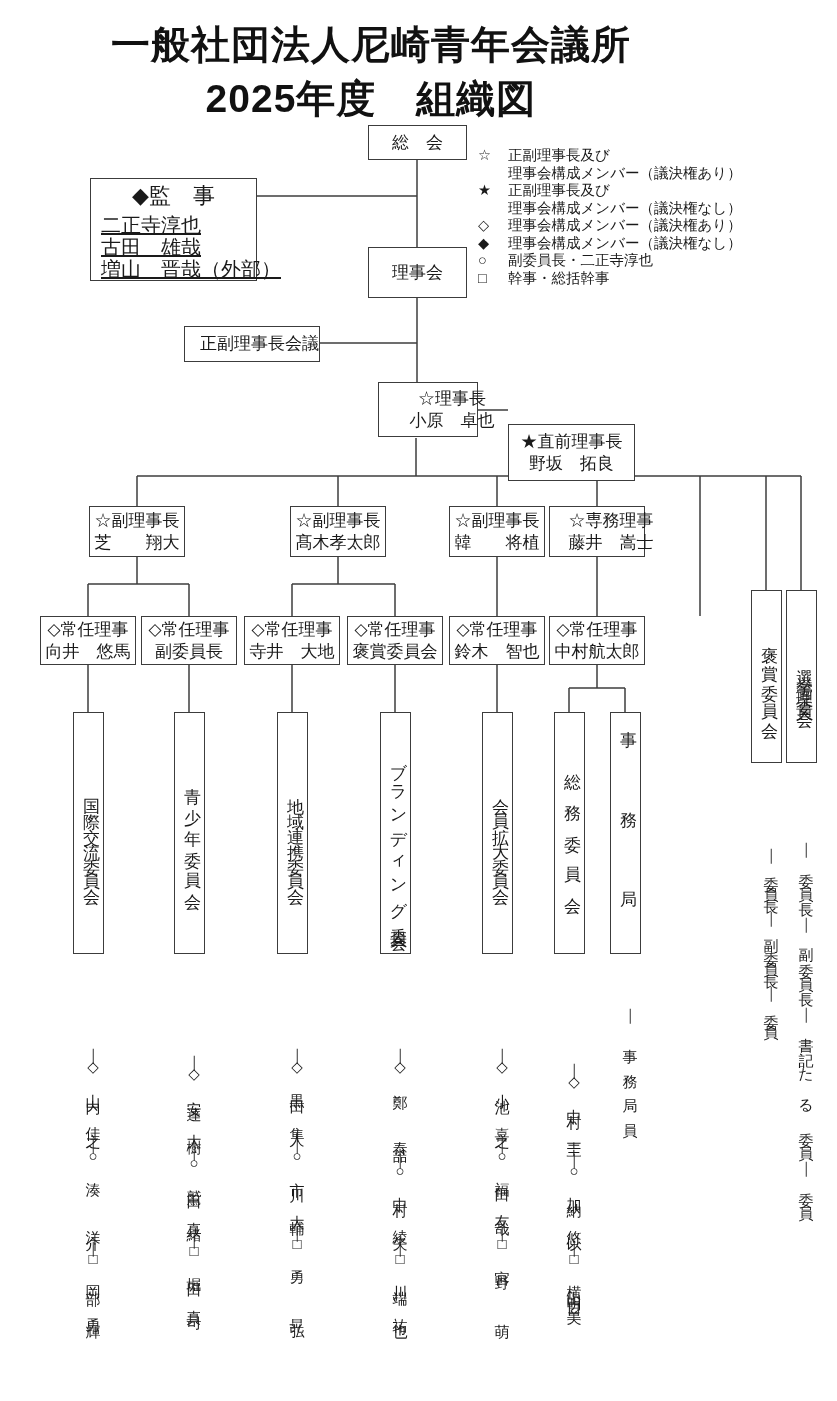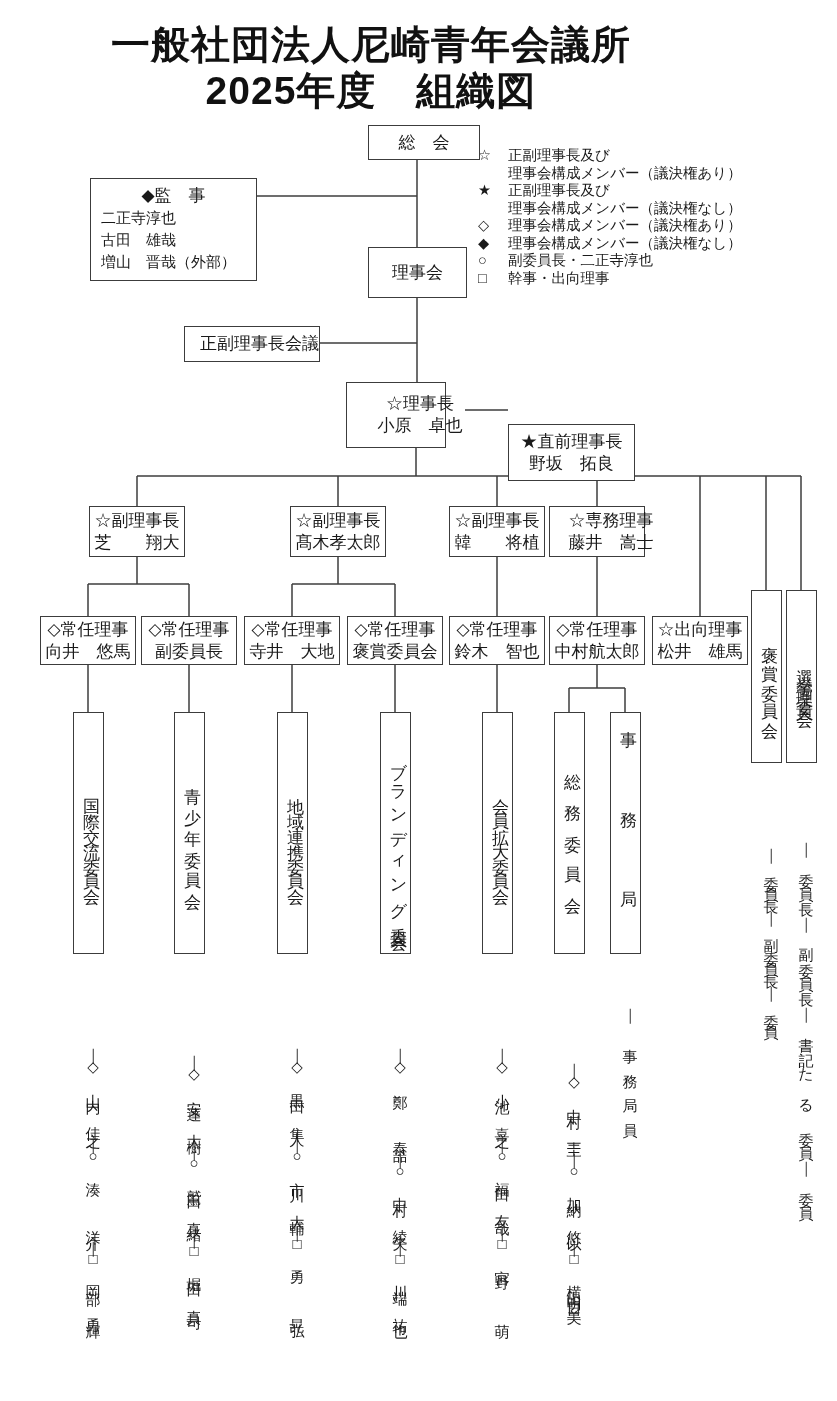--- a/index.html
+++ b/index.html
@@ -14,22 +14,22 @@
     font-family:"Liberation Sans","DejaVu Sans",sans-serif;
     font-weight:bold; font-size:39px; letter-spacing:1px; color:#111; }
   svg.wires { position:absolute; left:0; top:0; }
   .box {
     position:absolute; border:1.5px solid #3c3c3c; background:#fff;
     display:flex; flex-direction:column; justify-content:center; align-items:center;
     font-size:17px; line-height:22px; text-align:center;
   }
   .box .nm { white-space:pre; }
   .auditors { justify-content:flex-start; padding-top:6px; align-items:flex-start; }
-  .auditors .ttl { width:100%; text-align:center; font-size:17px; margin-bottom:0; }
-  .auditors .mem { padding-left:10px; font-size:15px; line-height:22px; white-space:pre; }
+  .auditors .ttl { width:100%; text-align:center; font-size:22px; margin-bottom:7px; }
+  .auditors .mem { padding-left:10px; font-size:20px; line-height:22px; white-space:pre;text-decoration:underline; }
   .vbox {
     position:absolute; border:1.5px solid #3c3c3c; background:#fff;
     writing-mode:vertical-rl; text-orientation:upright;
     display:flex; justify-content:center;
     font-size:17px; padding-top:9px; white-space:pre;
   }
   .vcol {
     position:absolute; writing-mode:vertical-rl; text-orientation:upright;
     display:flex; justify-content:center;
     font-size:15px; white-space:pre;
@@ -50,21 +50,21 @@
   .legend-item { display:flex; align-items:flex-start; }
   .legend-sym { width:30px; flex:none; text-align:left; }
   .legend-txt { flex:1; }
 </style>
 </head>
 <body>
 
 <div class="page">
 
   <div class="title-line" style="top:18px;">一般社団法人尼崎青年会議所</div>
-  <div class="title-line" style="top:64px;">2025年度　組織図</div>
+  <div class="title-line" style="top:72px;">2025年度　組織図</div>
 
   <svg class="wires" width="837" height="1401" viewBox="0 0 837 1401" stroke="#3c3c3c" stroke-width="1.5" fill="none">
     <line x1="417" y1="159" x2="417" y2="248"></line>
     <line x1="257" y1="196" x2="417" y2="196"></line>
     <line x1="417" y1="282" x2="417" y2="382"></line>
     <line x1="320" y1="343" x2="417" y2="343"></line>
     <line x1="465" y1="410" x2="508" y2="410"></line>
     <line x1="416" y1="438" x2="416" y2="476"></line>
     <line x1="137" y1="476" x2="801" y2="476"></line>
     <line x1="137" y1="476" x2="137" y2="506"></line>
@@ -113,44 +113,44 @@
     <div class="legend-item">
       <span class="legend-sym">◆</span>
       <span class="legend-txt">理事会構成メンバー（議決権なし）</span>
     </div>
     <div class="legend-item">
       <span class="legend-sym">○</span>
       <span class="legend-txt">副委員長・二正寺淳也</span>
     </div>
     <div class="legend-item">
       <span class="legend-sym">□</span>
-      <span class="legend-txt">幹事・出向理事</span>
-    </div>
-  </div>
-
-  <div class="box" style="left:368px; top:125px; width:112px; height:35px;">
+      <span class="legend-txt">幹事・総括幹事</span>
+    </div>
+  </div>
+
+  <div class="box" style="left:368px; top:125px; width:99px; height:35px;">
     <span class="nm">総　会</span>
   </div>
 
   <div class="box auditors" style="left:90px; top:178px; width:167px; height:103px;">
     <div class="ttl">◆監　事</div>
     <div class="mem">二正寺淳也</div>
     <div class="mem">古田　雄哉</div>
     <div class="mem">増山　晋哉（外部）</div>
   </div>
 
   <div class="box" style="left:368px; top:247px; width:99px; height:51px;">
     <span class="nm">理事会</span>
   </div>
 
   <div class="box" style="left:184px; top:326px; width:136px; height:36px;padding-left:15px;">
     <span class="nm">正副理事長会議</span>
   </div>
 
-  <div class="box" style="left:346px; top:382px; width:100px; height:66px;padding-left:48px;">
+  <div class="box" style="left:378px; top:382px; width:100px; height:55px;padding-left:48px;">
     <span class="nm">☆理事長</span>
     <span class="nm">小原　卓也</span>
   </div>
 
   <div class="box" style="left:508px; top:382px; width:127px; height:57px;margin-top:42px;">
     <span class="nm">★直前理事長</span>
     <span class="nm">野坂　拓良</span>
   </div>
 
   <div class="box" style="left:89px; top:506px; width:96px; height:51px;">
@@ -186,24 +186,20 @@
     <span class="nm">◇常任理事</span>
     <span class="nm">褒賞委員会</span>
   </div>
   <div class="box" style="left:449px; top:616px; width:96px; height:49px;">
     <span class="nm">◇常任理事</span>
     <span class="nm">鈴木　智也</span>
   </div>
   <div class="box" style="left:549px; top:616px; width:96px; height:49px;">
     <span class="nm">◇常任理事</span>
     <span class="nm">中村航太郎</span>
-  </div>
-  <div class="box" style="left:652px; top:616px; width:96px; height:49px;">
-    <span class="nm">☆出向理事</span>
-    <span class="nm">松井　雄馬</span>
   </div>
 
   <div class="vbox ls15" style="left:73px;  top:712px; width:31px; height:242px;">国際交流委員会</div>
   <div class="vbox ls21" style="left:174px; top:712px; width:31px; height:242px;">青少年委員会</div>
   <div class="vbox ls15" style="left:277px; top:712px; width:31px; height:242px;">地域連携委員会</div>
   <div class="vbox ls4" style="left:380px; top:712px; width:31px; height:242px;">ブランディング委員会</div>
   <div class="vbox ls15" style="left:482px; top:712px; width:31px; height:242px;">会員拡大委員会</div>
   <div class="vbox ls31" style="left:554px; top:712px; width:31px; height:242px;">総務委員会</div>
   <div class="vbox ls80" style="left:610px; top:712px; width:31px; height:242px;">事務局</div>
   <div class="vbox ls19" style="left:751px; top:590px; width:31px; height:173px;">褒賞委員会</div>

